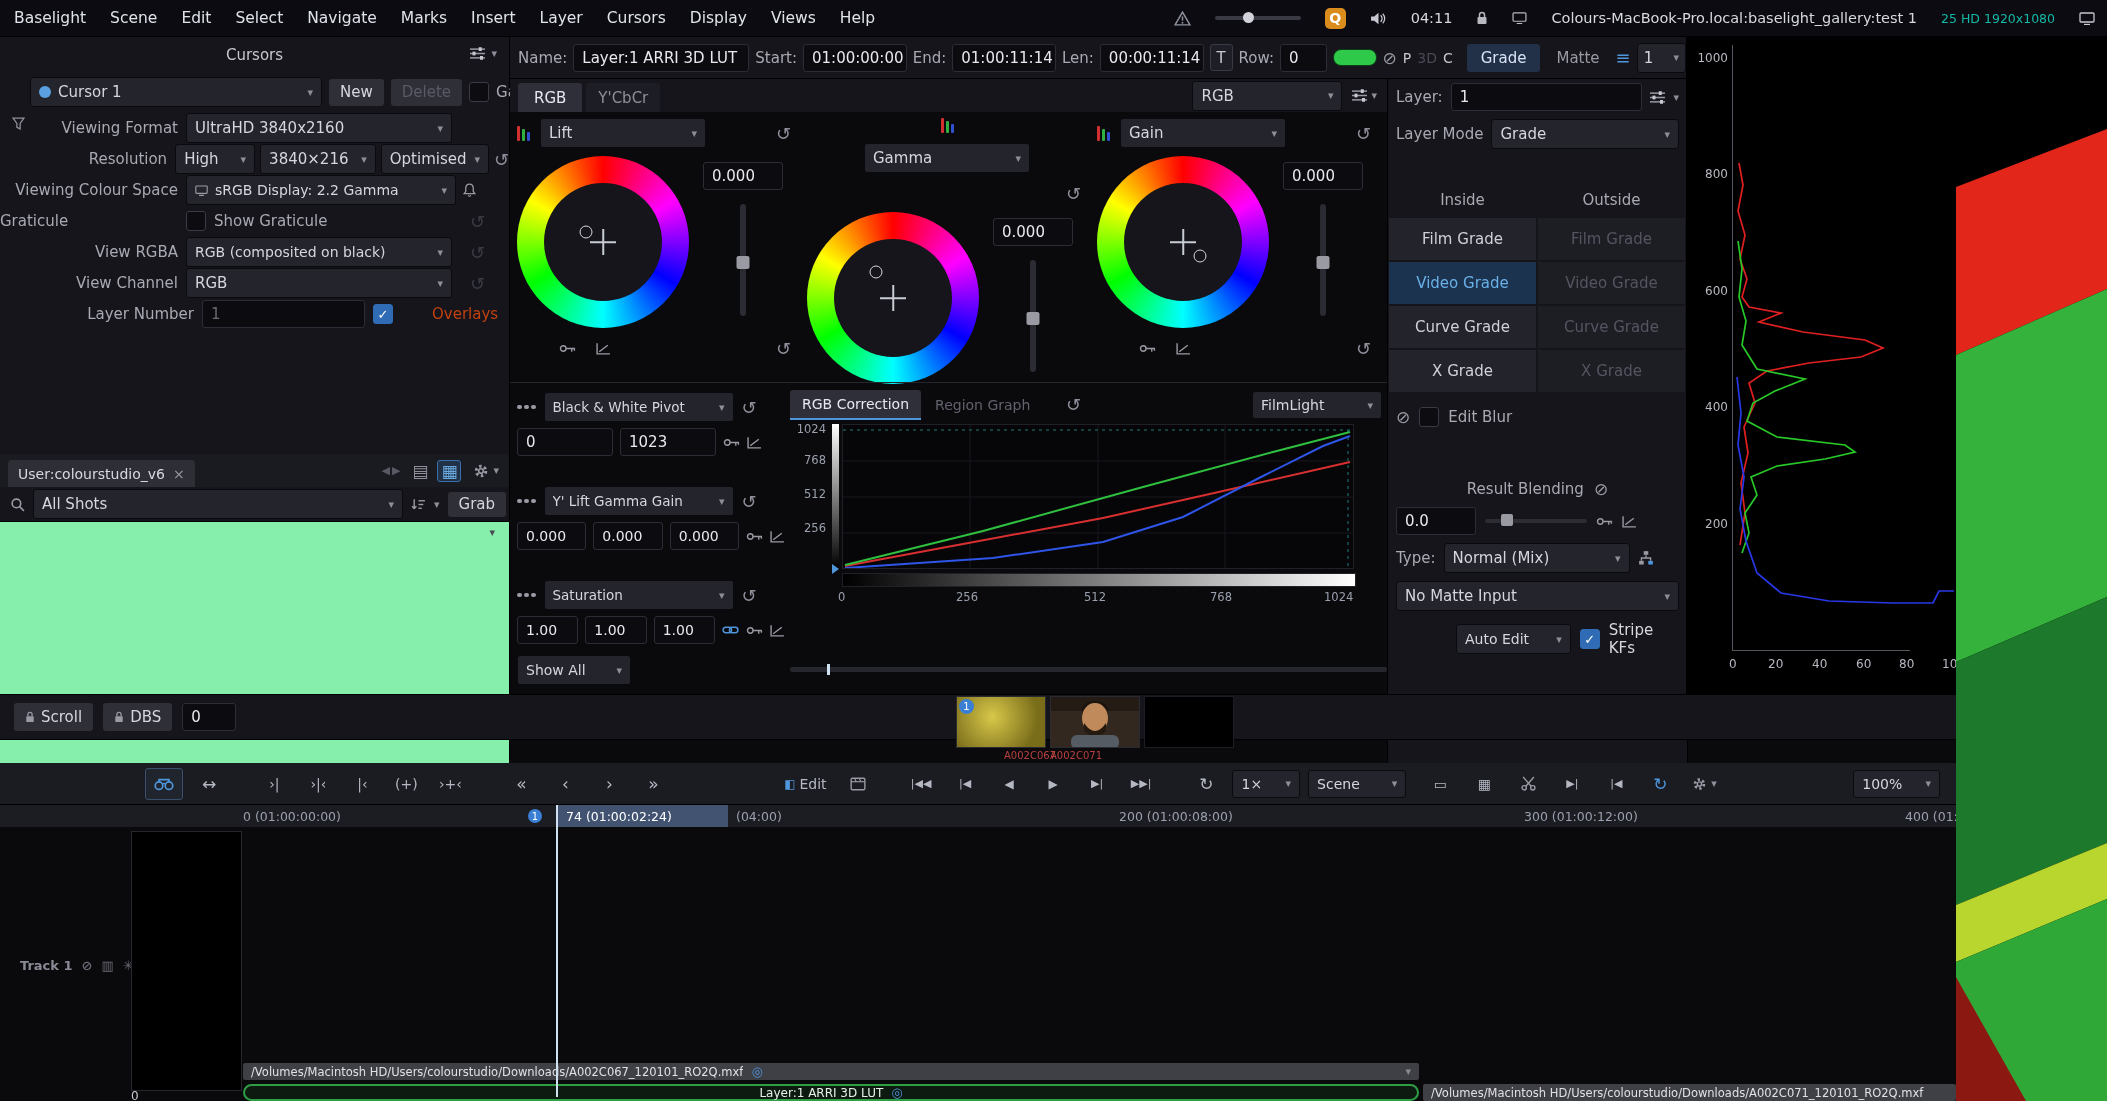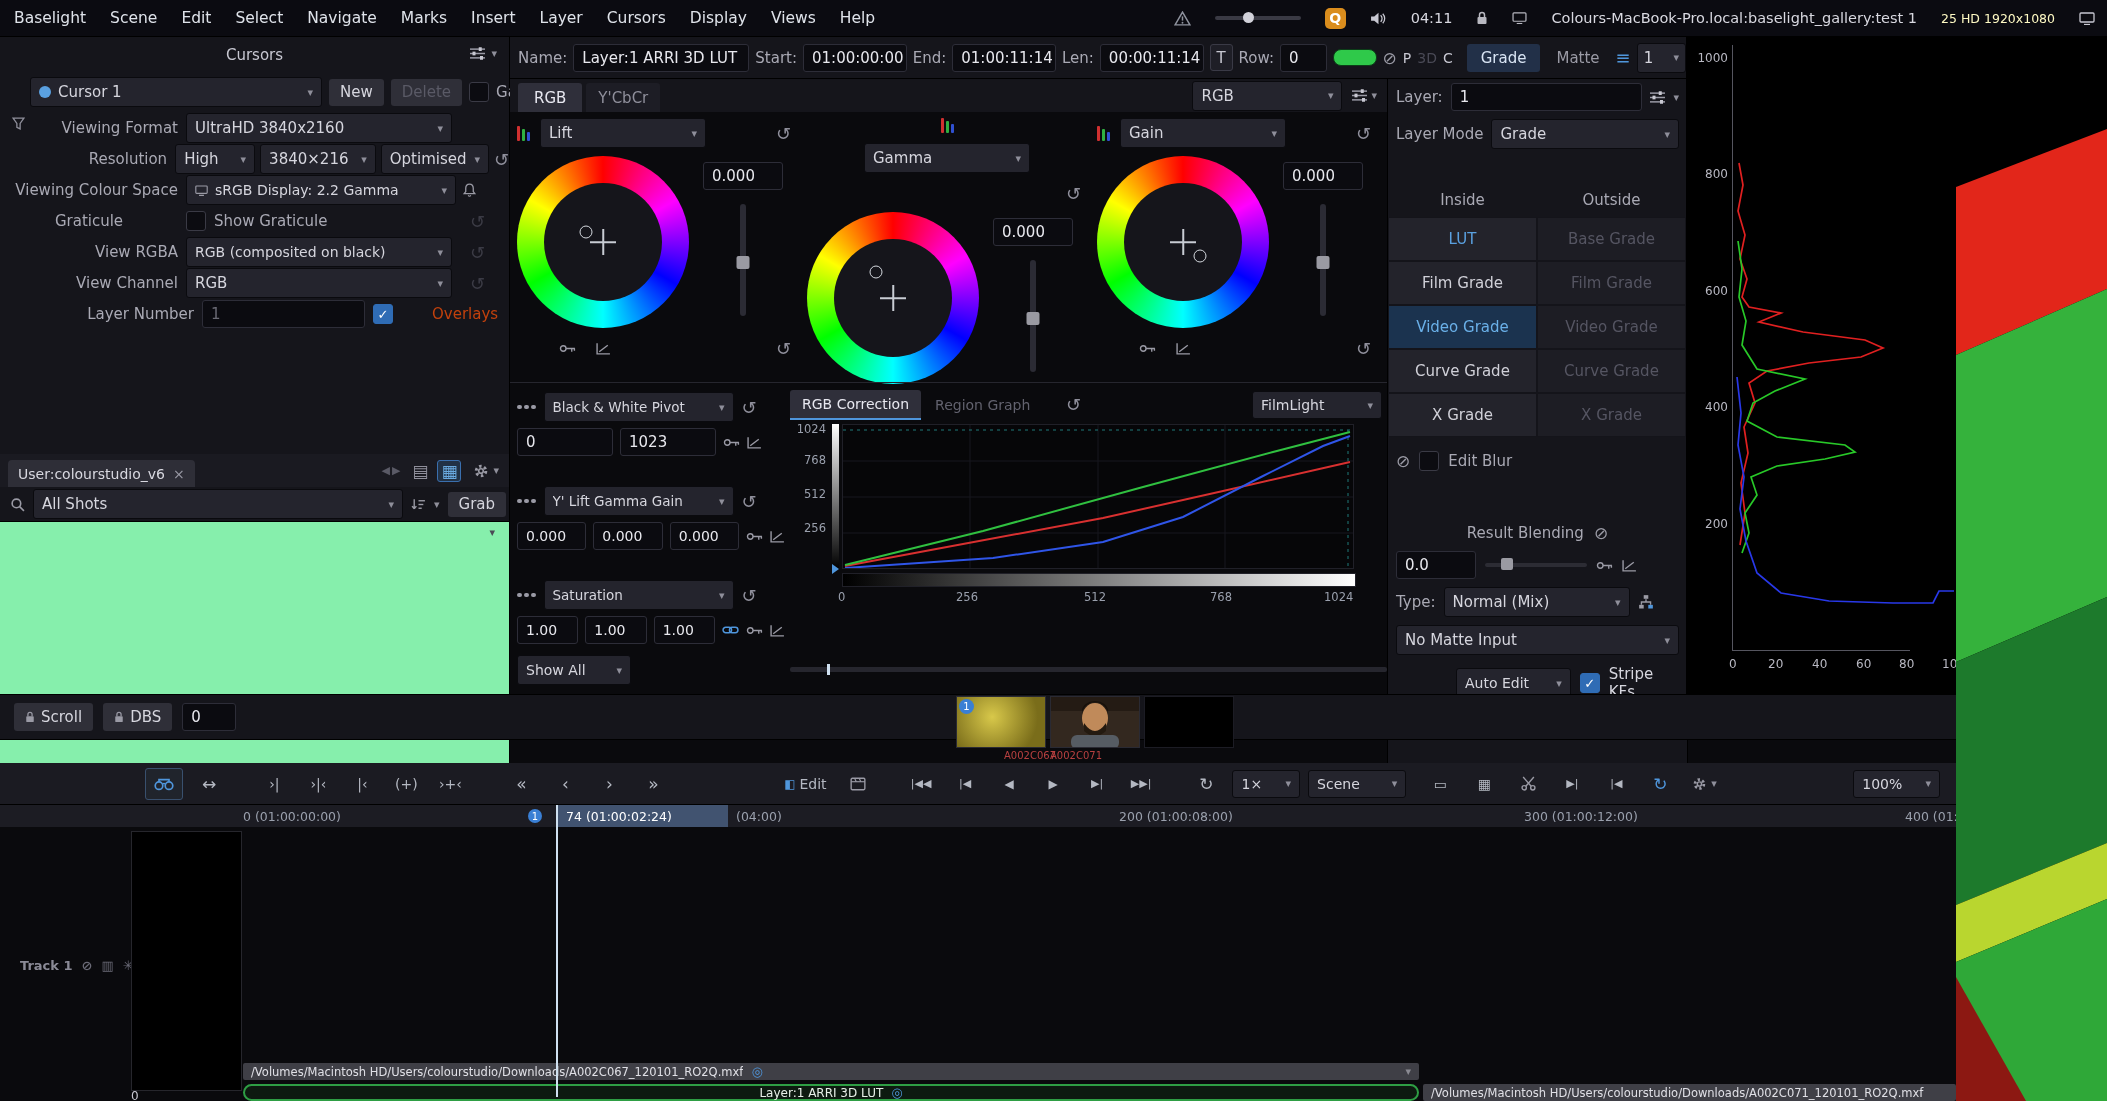--- a/index.html
+++ b/index.html
@@ -102,21 +102,21 @@
           <path d="M3.5 6 V4 a2.5 2.5 0 0 1 5 0 V6" fill="none" stroke="#b8b8c0" stroke-width="1.5"></path>
         </svg>
     </span>
     <span class="micon">
       <svg viewBox="0 0 16 13" width="15" height="12">
           <rect x="1" y="1" width="14" height="9" rx="1" fill="none" stroke="#b8b8c0" stroke-width="1.3"></rect>
           <line x1="5" y1="12.5" x2="11" y2="12.5" stroke="#b8b8c0" stroke-width="1.3"></line>
         </svg>
     </span>
     <span style="font-size:14.5px;">Colours-MacBook-Pro.local:baselight_gallery:test 1</span>
-    <span style="color:#fef9c3;font-size:12.5px;">25 HD 1920x1080</span>
+    <span style="color:#14b8a6;font-size:12.5px;">25 HD 1920x1080</span>
     <span class="micon" style="margin-right:12px;">
       <svg viewBox="0 0 16 13" width="16" height="13">
           <rect x="1" y="1" width="14" height="9" rx="1" fill="none" stroke="#c8c8d2" stroke-width="1.3"></rect>
           <line x1="5" y1="12.5" x2="11" y2="12.5" stroke="#c8c8d2" stroke-width="1.3"></line>
         </svg>
     </span>
   </div>
 
   <div class="abs panel" style="left:0;top:37px;width:509px;height:417px;border-right:1px solid #000;">
     <div class="abs" style="left:0;top:9px;width:100%;text-align:center;color:#c8c8d2;">Cursors</div>
@@ -191,21 +191,21 @@
           <span class="arr">▾</span>
       </div>
       <span class="micon">
         <svg viewBox="0 0 14 14" width="15" height="15">
             <path d="M7 1 C4.5 1 3.5 3 3.5 5 L3.5 8 L2 10 L12 10 L10.5 8 L10.5 5 C10.5 3 9.5 1 7 1 Z" fill="none" stroke="#9a9aa5" stroke-width="1.2"></path>
             <path d="M5.8 11.5 a1.3 1.3 0 0 0 2.4 0" stroke="#9a9aa5" fill="none"></path>
           </svg>
       </span>
     </div>
     <div class="abs row" style="left:0;top:169px;width:509px;height:30px;gap:8px;">
-      <span class="lbl" style="width:178px;text-align:center;">Graticule</span>
+      <span class="lbl" style="width:178px;text-align:left;">Graticule</span>
       <span class="cb"></span>
       <span class="lbl">Show Graticule</span>
       <span class="undo dim" style="position:absolute;right:24px;">↺</span>
     </div>
     <div class="abs row" style="left:0;top:200px;width:509px;height:30px;">
       <span class="lbl" style="width:178px;text-align:right;">View RGBA</span>
       <div class="dd" style="margin-left:8px;width:248px;">
         <span class="grow" style="font-size:14px;">RGB (composited on black)</span>
           <span class="arr">▾</span>
       </div>
@@ -635,24 +635,20 @@
           <span class="arr">▾</span>
       </div>
     </div>
 
     <div class="row" style="margin-top:42px;">
       <span class="lbl" style="width:149px;text-align:center;">Inside</span>
       <span class="lbl" style="width:149px;text-align:center;">Outside</span>
     </div>
     <div style="margin-top:8px;">
       <div class="row">
-        <div class="gcell in lut">LUT</div>
-        <div class="gcell out">Base Grade</div>
-      </div>
-      <div class="row">
         <div class="gcell in">Film Grade</div>
         <div class="gcell out">Film Grade</div>
       </div>
       <div class="row">
         <div class="gcell in active">Video Grade</div>
         <div class="gcell out">Video Grade</div>
       </div>
       <div class="row">
         <div class="gcell in">Curve Grade</div>
         <div class="gcell out">Curve Grade</div>

